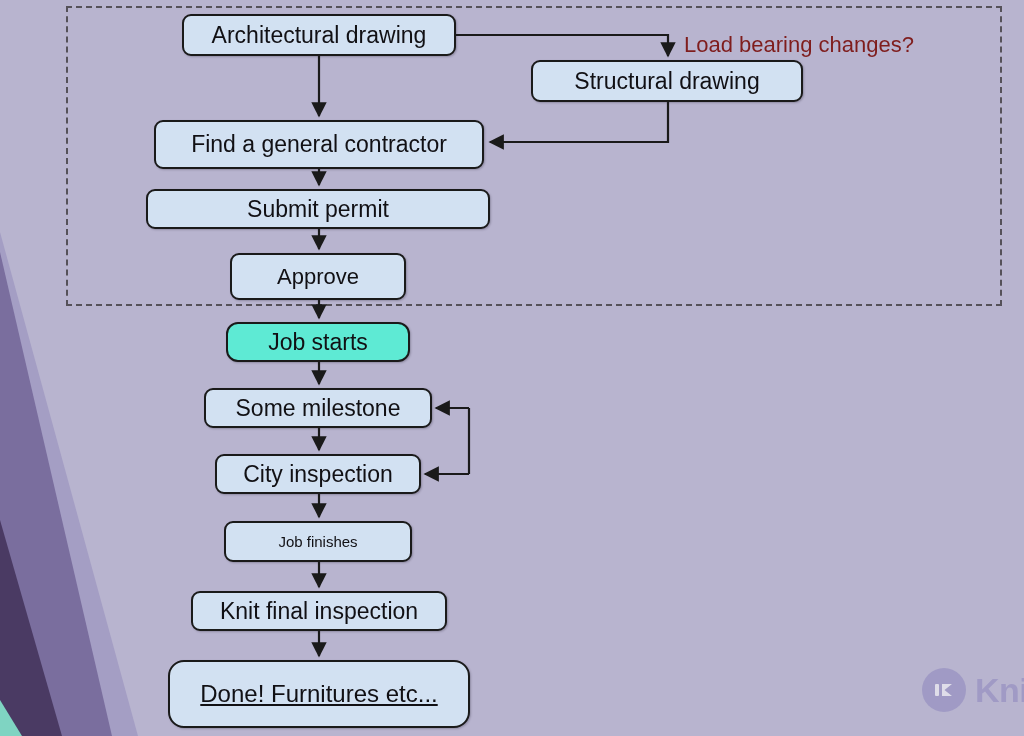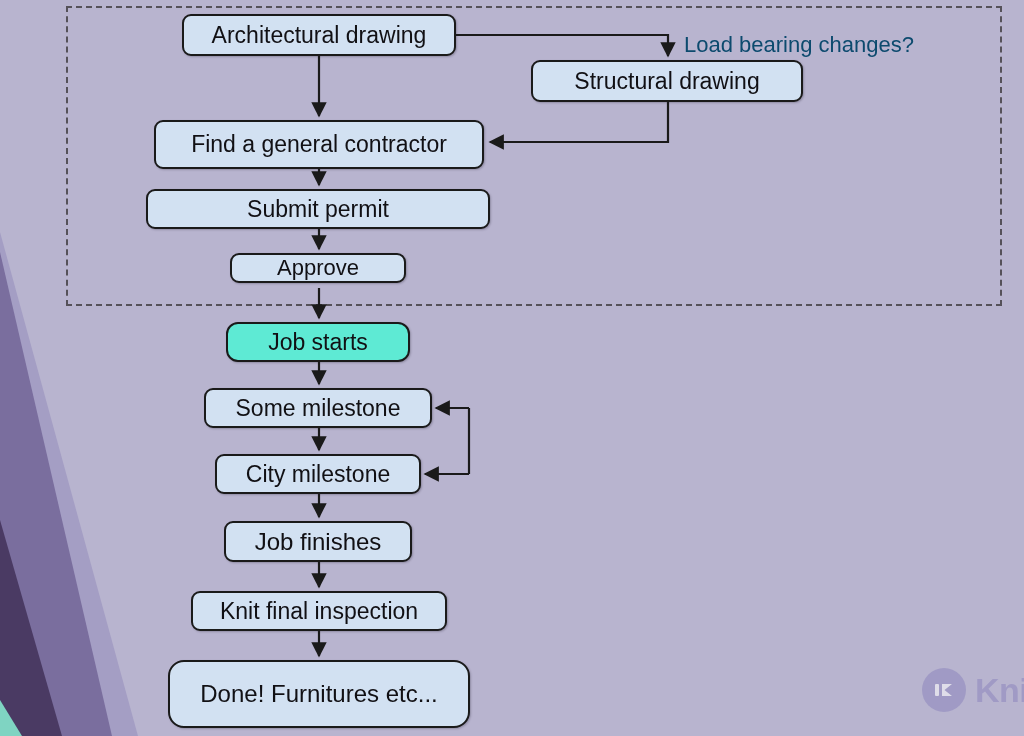--- a/index.html
+++ b/index.html
@@ -143,45 +143,45 @@
       </div>
       <div class="node" style="left: 531px; top: 60px; width: 272px; height: 42px; border-radius: 9px; background: rgb(210, 225, 242); border-color: rgb(26, 26, 26);">
         <span class="node-label" style="font-size: 23px;">Structural drawing</span>
       </div>
       <div class="node" style="left: 154px; top: 120px; width: 330px; height: 49px; border-radius: 9px; background: rgb(210, 225, 242); border-color: rgb(26, 26, 26);">
         <span class="node-label" style="font-size: 23px;">Find a general contractor</span>
       </div>
       <div class="node" style="left: 146px; top: 189px; width: 344px; height: 40px; border-radius: 9px; background: rgb(210, 225, 242); border-color: rgb(26, 26, 26);">
         <span class="node-label" style="font-size: 23px;">Submit permit</span>
       </div>
-      <div class="node" style="left: 230px; top: 253px; width: 176px; height: 30px; border-radius: 9px; background: rgb(210, 225, 242); border-color: rgb(26, 26, 26);">
+      <div class="node" style="left: 230px; top: 253px; width: 176px; height: 47px; border-radius: 9px; background: rgb(210, 225, 242); border-color: rgb(26, 26, 26);">
         <span class="node-label" style="font-size: 22px;">Approve</span>
       </div>
       <div class="node" style="left: 226px; top: 322px; width: 184px; height: 40px; border-radius: 12px; background: #5eead4; border-color: rgb(26, 26, 26);">
         <span class="node-label" style="font-size: 23px;">Job starts</span>
       </div>
       <div class="node" style="left: 204px; top: 388px; width: 228px; height: 40px; border-radius: 9px; background: rgb(210, 225, 242); border-color: rgb(26, 26, 26);">
         <span class="node-label" style="font-size: 23px;">Some milestone</span>
       </div>
       <div class="node" style="left: 215px; top: 454px; width: 206px; height: 40px; border-radius: 9px; background: rgb(210, 225, 242); border-color: rgb(26, 26, 26);">
-        <span class="node-label" style="font-size: 23px;">City milestone</span>
+        <span class="node-label" style="font-size: 23px;">City inspection</span>
       </div>
       <div class="node" style="left: 224px; top: 521px; width: 188px; height: 41px; border-radius: 9px; background: rgb(210, 225, 242); border-color: rgb(26, 26, 26);">
-        <span class="node-label" style="font-size: 24px;">Job finishes</span>
+        <span class="node-label" style="font-size: 15px;">Job finishes</span>
       </div>
       <div class="node" style="left: 191px; top: 591px; width: 256px; height: 40px; border-radius: 9px; background: rgb(210, 225, 242); border-color: rgb(26, 26, 26);">
         <span class="node-label" style="font-size: 23px;">Knit final inspection</span>
       </div>
-      <div class="node" style="left: 168px; top: 660px; width: 302px; height: 68px; border-radius: 16px; background: rgb(210, 225, 242); border-color: rgb(26, 26, 26);">
+      <div class="node" style="left: 168px; top: 660px; width: 302px; height: 68px; border-radius: 16px; background: rgb(210, 225, 242); border-color: rgb(26, 26, 26); text-decoration: underline;">
         <span class="node-label" style="font-size: 24px;">Done! Furnitures etc...</span>
       </div>
     </div>
 
   <div id="edge-labels-layer">
-      <div class="edge-label" style="left: 684px; top: 32px; font-size: 22px; color: #0c4a6e;">Load bearing changes?</div>
+      <div class="edge-label" style="left: 684px; top: 32px; font-size: 22px; color: #7f1d1d;">Load bearing changes?</div>
     </div>
 
   <div id="watermark" style="left: 922px; top: 668px;">
     <span class="wm-badge">
       <svg width="26" height="26" viewBox="0 0 26 26" aria-hidden="true">
         <rect x="4" y="7" width="4" height="12" fill="#ffffff" rx="1"></rect>
         <path d="M 11 7 L 11 19 L 21 19 L 13.5 13 L 21 7 Z" fill="#ffffff"></path>
       </svg>
     </span>
     <span class="wm-text">Knit</span>

